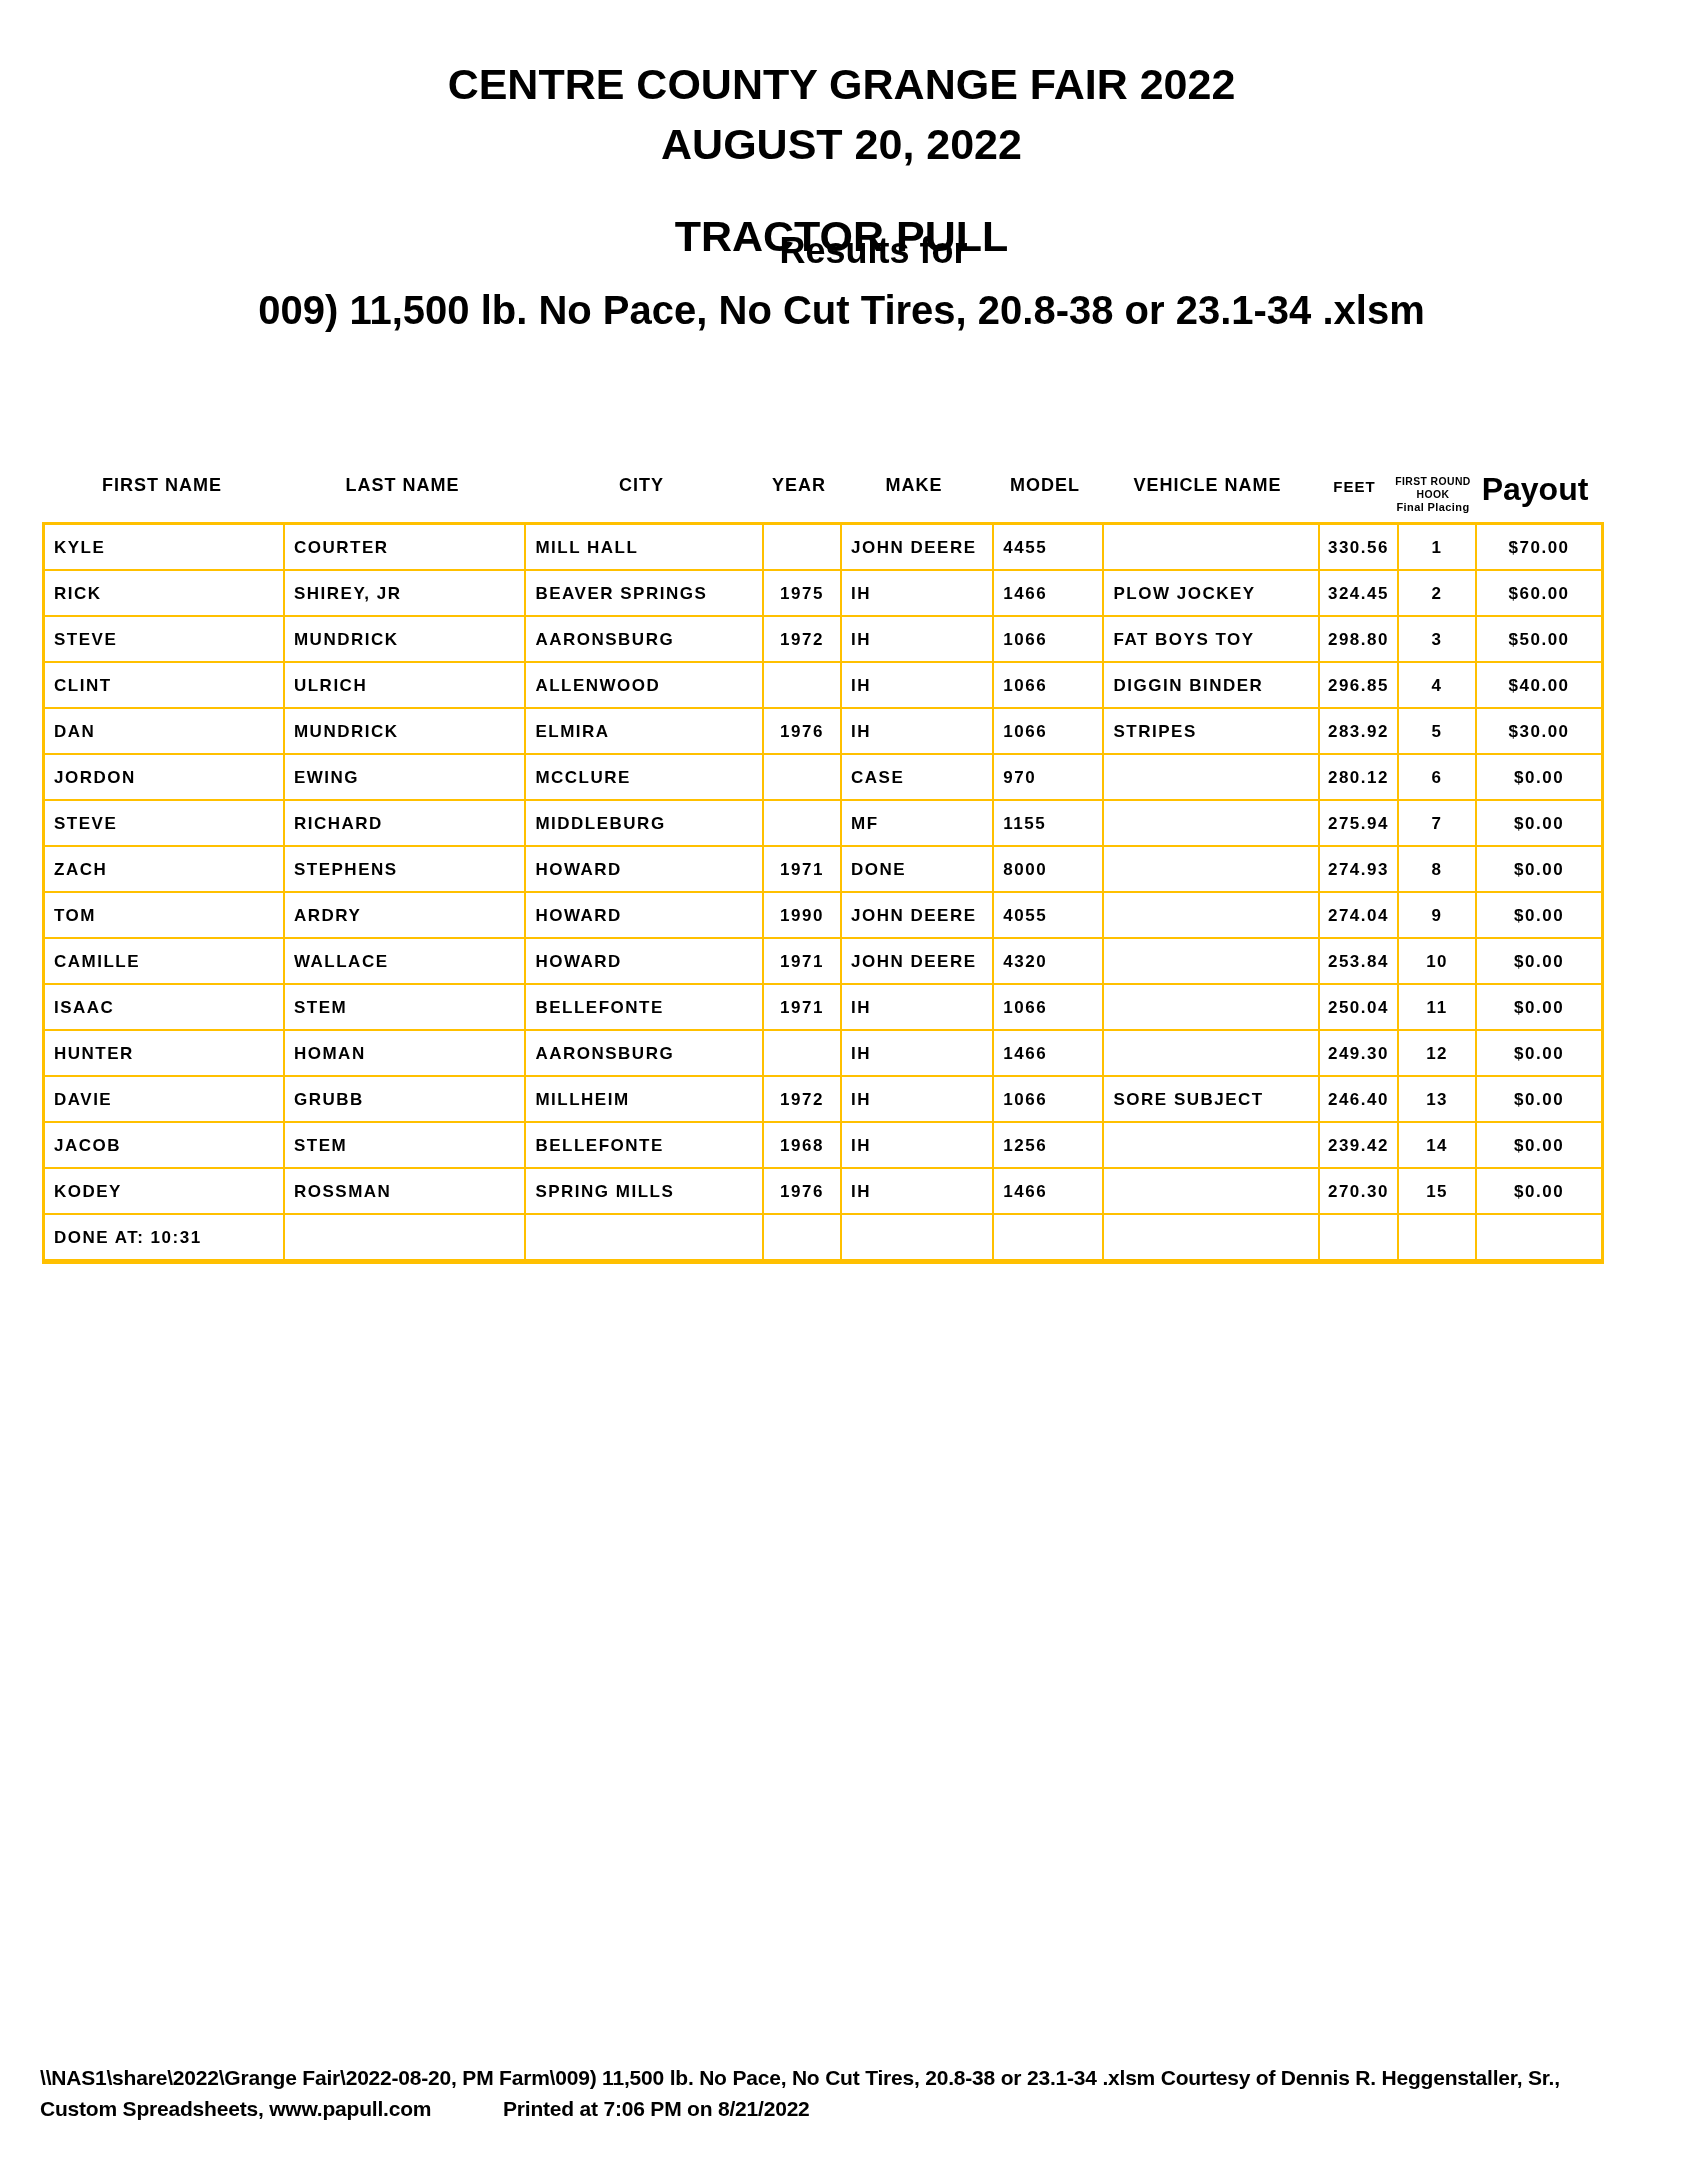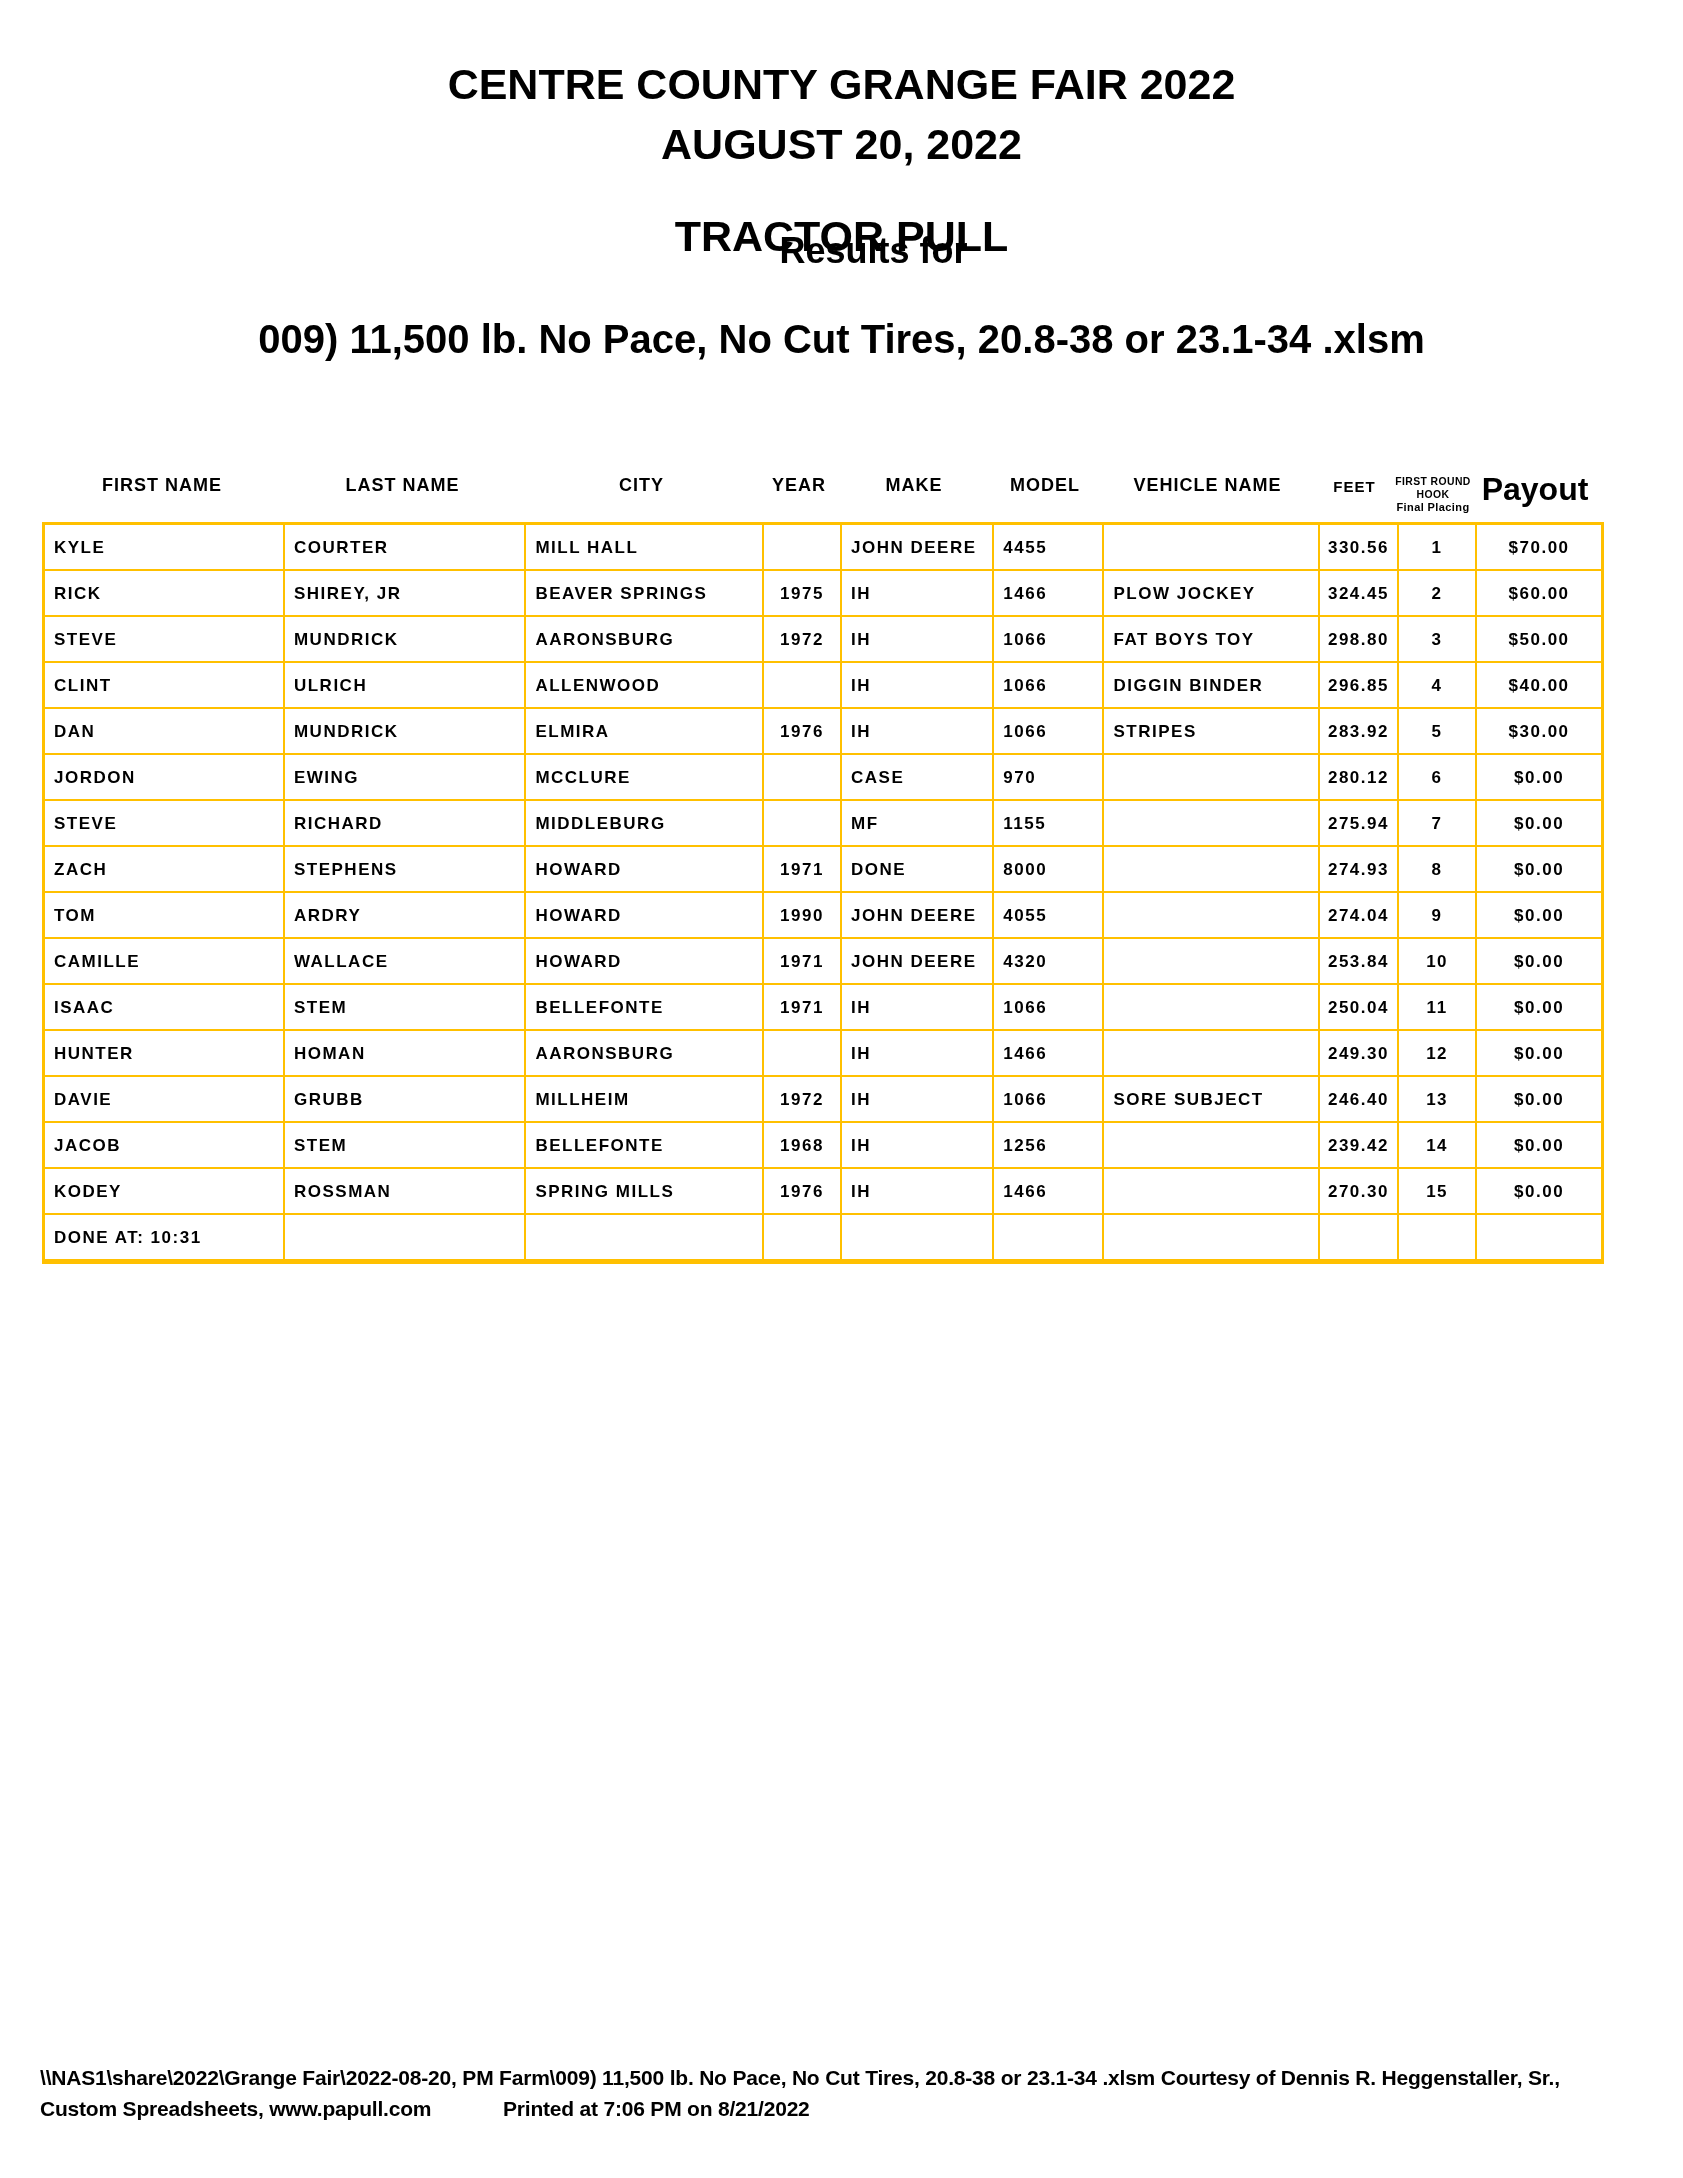--- a/index.html
+++ b/index.html
@@ -21,21 +21,21 @@
     width: 1683px;
     text-align: center;
     font-weight: bold;
     line-height: 1;
     white-space: nowrap;
   }
   #t1 { top: 63px;  font-size: 43px; }
   #t2 { top: 123px; font-size: 43px; }
   #t3 { top: 177px; font-size: 43px; margin-top: 38px; }
   #t4 { top: 233px; font-size: 36px; margin-left: 32px; }
-  #t5 { top: 290px; font-size: 40px; margin-top: 29px; }
+  #t5 { top: 290px; font-size: 40px; }
 
   .table-wrap {
     position: absolute;
     left: 42px;
     top: 446px;
     width: 1562px;
   }
   .header-row {
     display: flex;
     height: 76px;

